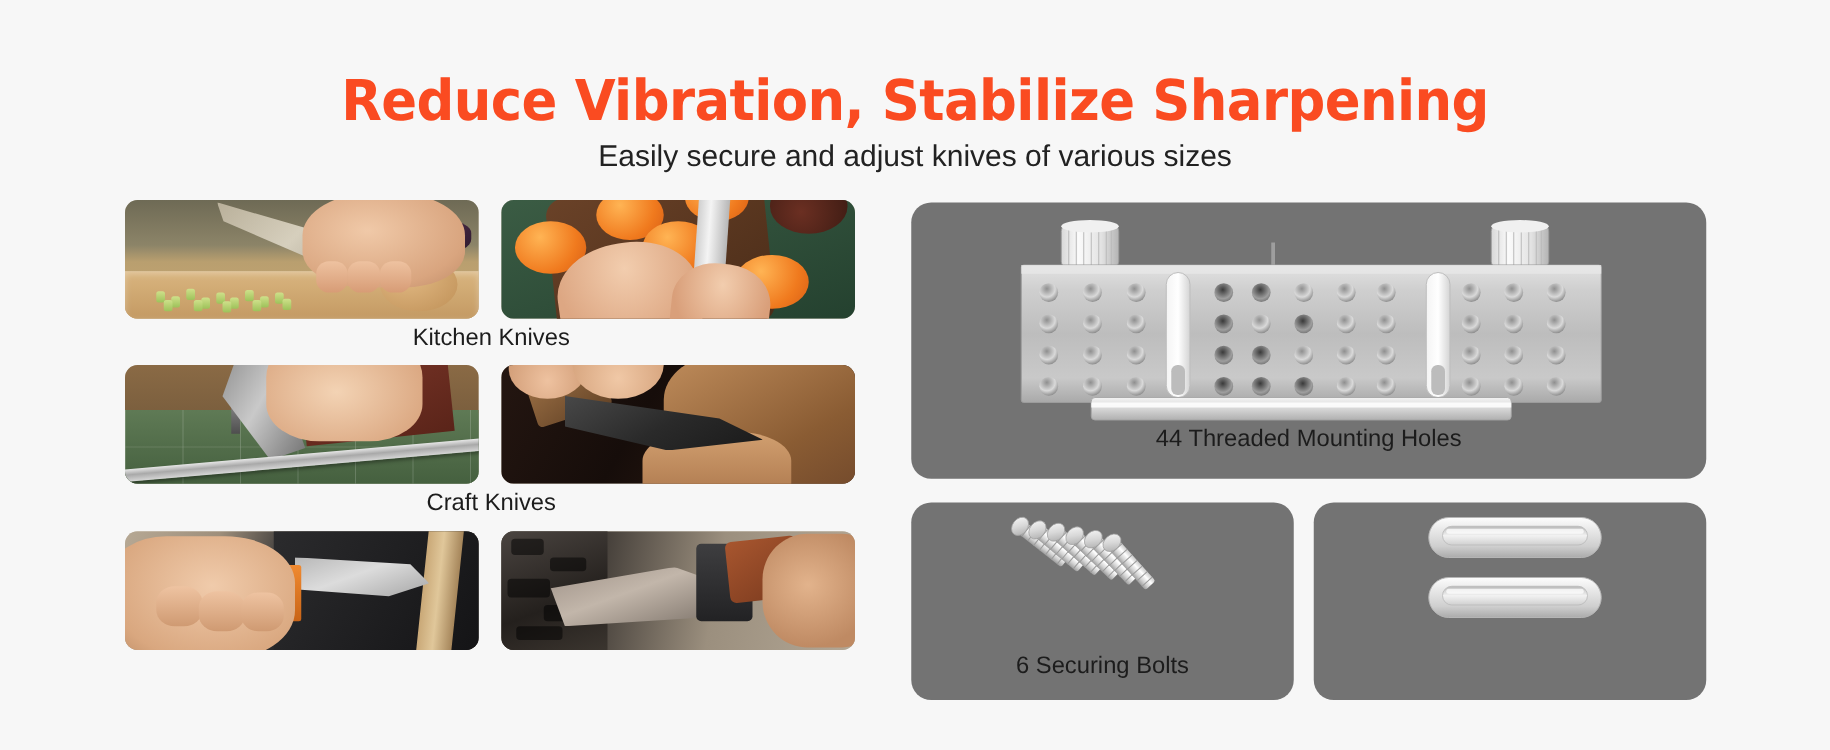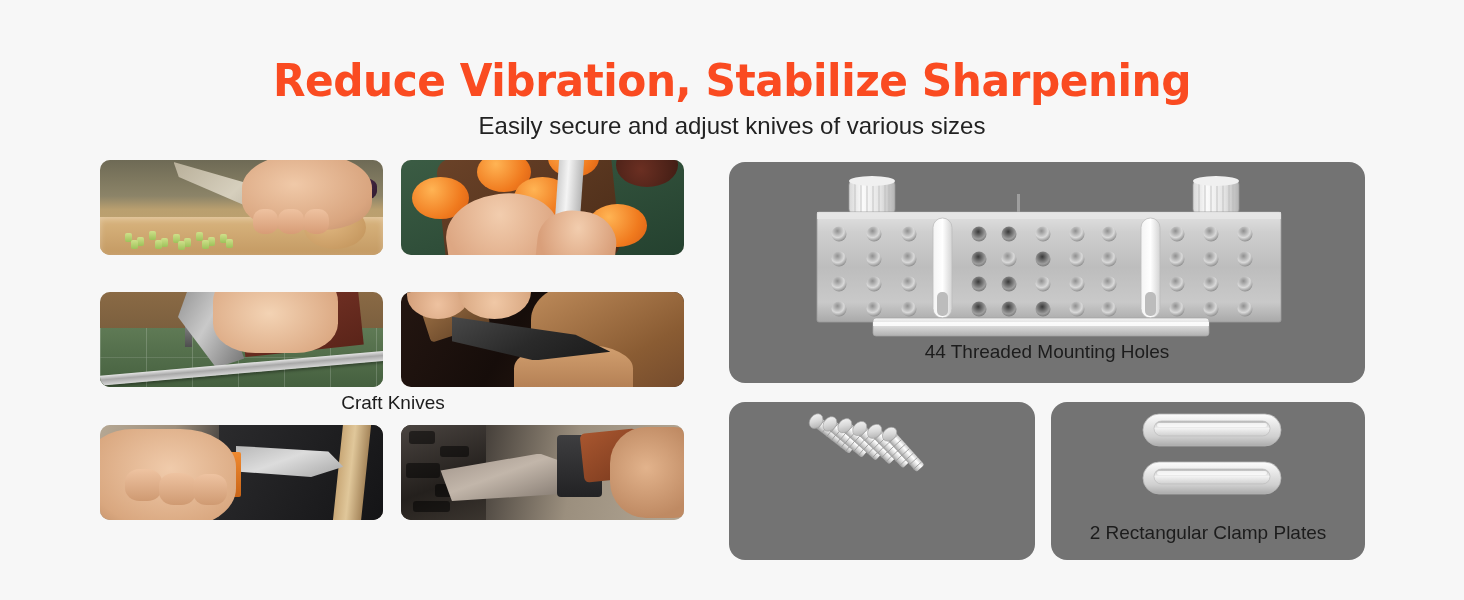--- a/index.html
+++ b/index.html
@@ -248,20 +248,21 @@
           <div class="ap" style="left:27%;top:-8%;width:19%;height:42%"></div>
           <div class="ap" style="left:40%;top:18%;width:20%;height:44%"></div>
           <div class="ap" style="left:52%;top:-22%;width:18%;height:40%"></div>
           <div class="ap" style="left:66%;top:46%;width:21%;height:46%"></div>
           <div class="k2-blade"></div>
           <div class="k2-hand"></div>
           <div class="k2-hand2"></div>
         </div>
       </div>
     </div>
+    <div class="caption c1">Kitchen Knives</div>
 
     <div class="photo-row r2">
       <div class="photo a">
         <div class="scene">
           <div class="k3-bg"></div>
           <div class="k3-mat">
               <div class="k3-grid"></div>
             </div>
           <div class="k3-leather"></div>
           <div class="k3-nail"></div>
@@ -544,20 +545,21 @@
             <line x1="10" y1="0" x2="10" y2="11"></line>
             <line x1="16" y1="0" x2="16" y2="11"></line>
           <line x1="22" y1="0" x2="22" y2="11"></line>
             <line x1="28" y1="0" x2="28" y2="11"></line>
             <line x1="34" y1="0" x2="34" y2="11"></line>
           <line x1="40" y1="0" x2="40" y2="11"></line>
         </g>
         <ellipse cx="-2" cy="5.5" rx="6" ry="8" fill="url(#boltHead)" stroke="#a0a0a0" stroke-width="0.6"></ellipse>
       </g>
     </svg>
+    <div class="card-caption">6 Securing Bolts</div>
   </div>
 
   <div class="card card-plates">
     <svg class="prod-svg plates-prod" width="150" height="100" viewBox="0 0 150 100">
       <defs>
         <linearGradient id="plateBody" x1="0" y1="0" x2="0" y2="1">
           <stop offset="0" stop-color="#fdfdfd"></stop>
           <stop offset="0.35" stop-color="#e6e6e6"></stop>
           <stop offset="0.72" stop-color="#cfcfcf"></stop>
           <stop offset="1" stop-color="#ababab"></stop>
@@ -572,16 +574,15 @@
         <rect x="6" y="6" width="138" height="32" rx="16" fill="url(#plateBody)" stroke="#b5b5b5" stroke-width="0.8"></rect>
         <rect x="17" y="13" width="116" height="15" rx="7.5" fill="url(#plateInner)" stroke="#bcbcbc" stroke-width="0.7"></rect>
         <rect x="20" y="15" width="110" height="4" rx="2" fill="#ffffff" opacity="0.75"></rect>
       </g>
       <g>
         <rect x="6" y="54" width="138" height="32" rx="16" fill="url(#plateBody)" stroke="#b5b5b5" stroke-width="0.8"></rect>
         <rect x="17" y="61" width="116" height="15" rx="7.5" fill="url(#plateInner)" stroke="#bcbcbc" stroke-width="0.7"></rect>
         <rect x="20" y="63" width="110" height="4" rx="2" fill="#ffffff" opacity="0.75"></rect>
       </g>
     </svg>
-    <div class="card-caption">2 Rectangular Clamp Plates</div>
   </div>
 
 </div>
 
 </body></html>

